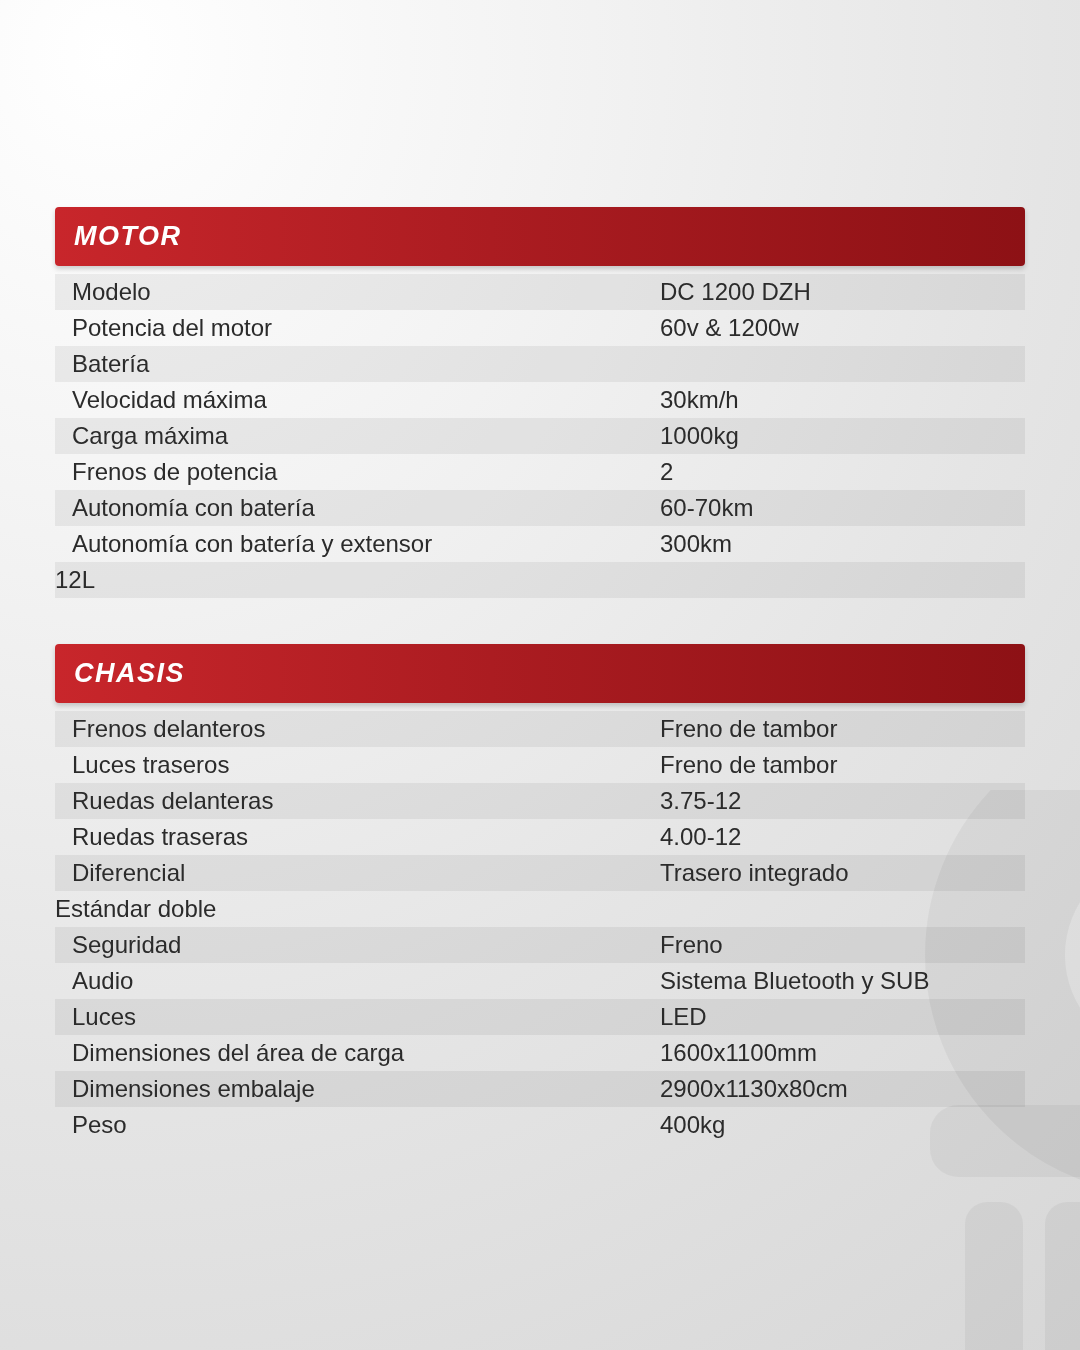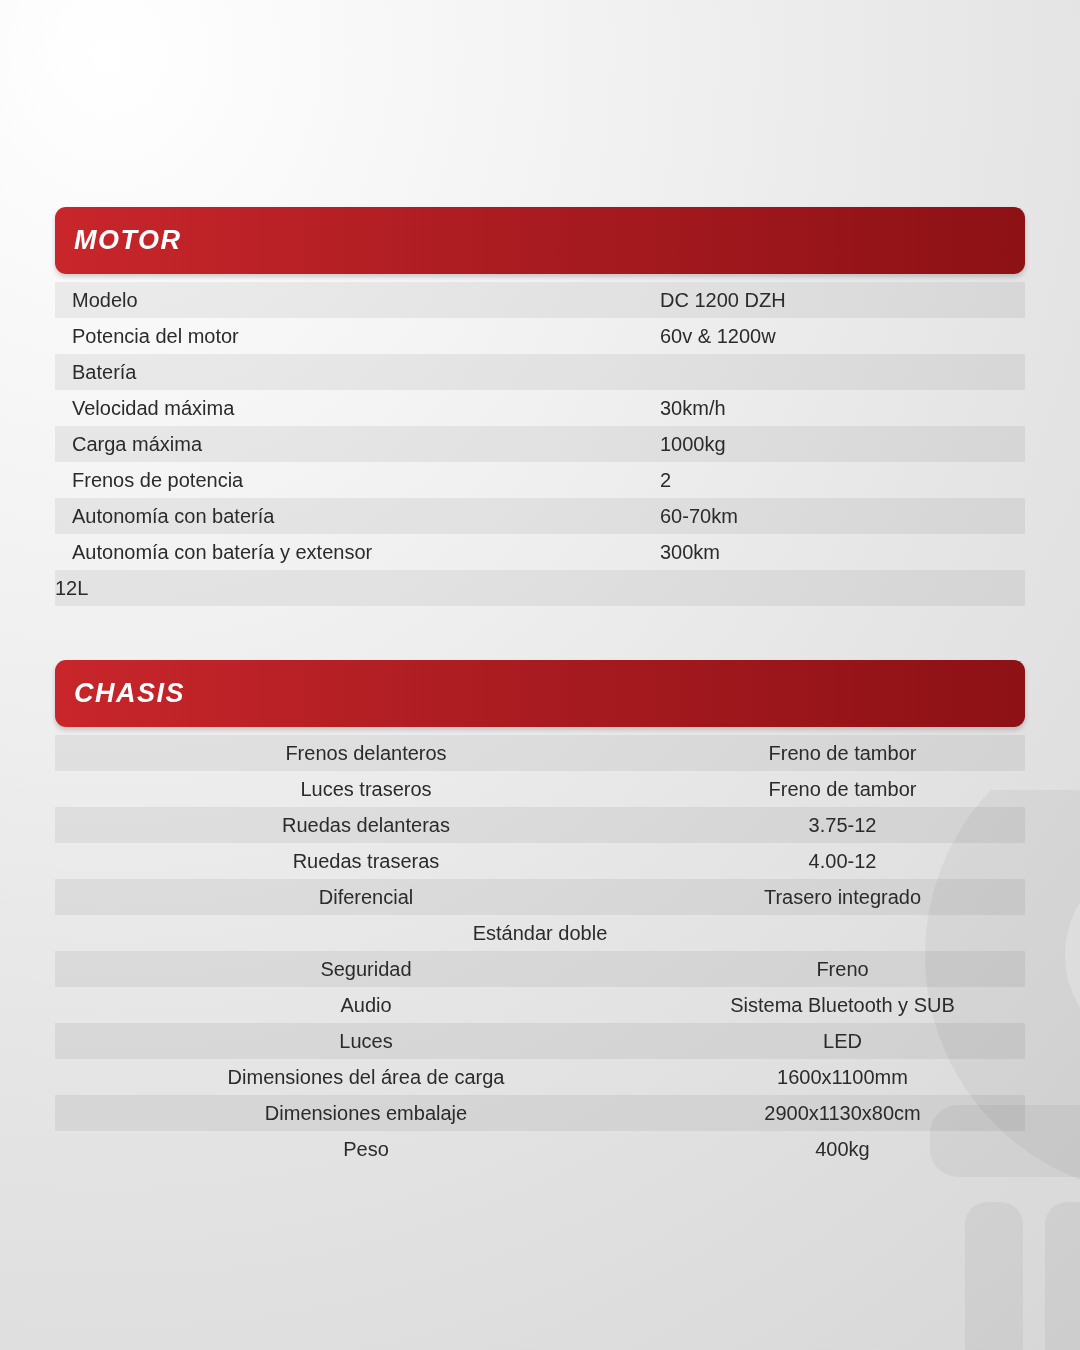--- a/index.html
+++ b/index.html
@@ -22,25 +22,25 @@
     width: 380px;
     height: 560px;
   }
 
   .spec-section {
     position: absolute;
     left: 55px;
     width: 970px;
   }
   .spec-section.section-0 { top: 207px; }
-  .spec-section.section-1 { top: 660px; text-align: center; }
+  .spec-section.section-1 { top: 644px; }
 
   .section-header {
-    height: 67px;
-    border-radius: 11px;
+    height: 59px;
+    border-radius: 4px;
     background: linear-gradient(90deg, #c8262b 0%, #ab1c21 45%, #8d1115 100%);
     display: flex;
     align-items: center;
     padding-left: 19px;
     box-sizing: border-box;
     box-shadow: 0 3px 5px rgba(0,0,0,0.18);
   }
   .section-title {
     color: #ffffff;
     font-size: 27px;
@@ -50,21 +50,21 @@
     text-transform: uppercase;
   }
 
   .rows {
     margin-top: 8px;
   }
   .spec-row {
     height: 36px;
     display: flex;
     align-items: center;
-    font-size: 20px;
+    font-size: 24px;
     color: #2b2b2b;
   }
   .spec-row:nth-child(odd) {
     background: rgba(20, 20, 20, 0.062);
   }
   .spec-label {
     width: 605px;
     padding-left: 17px;
     box-sizing: border-box;
     white-space: nowrap;

